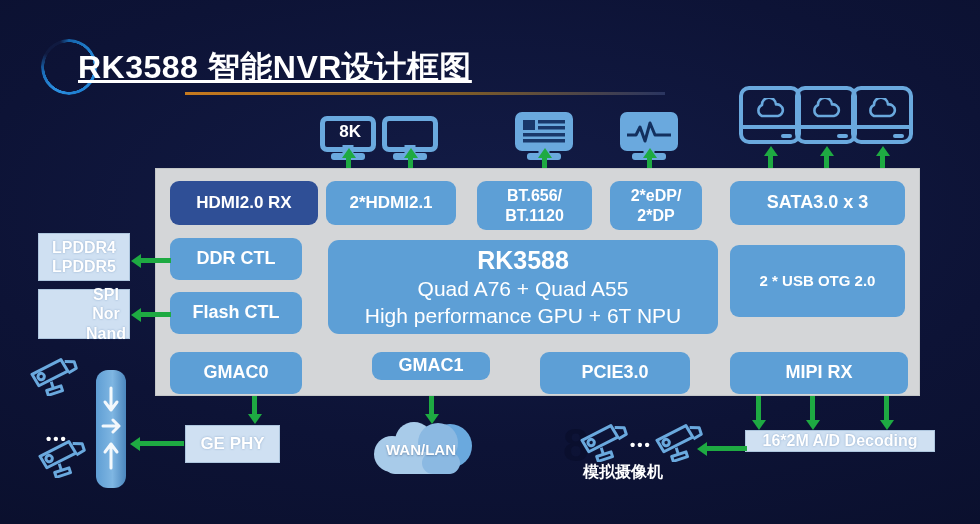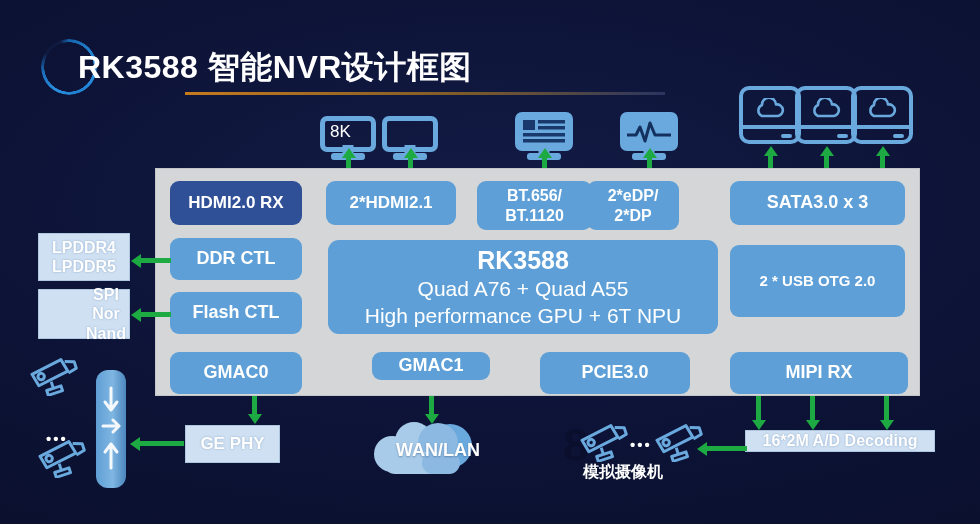--- a/index.html
+++ b/index.html
@@ -39,20 +39,21 @@
     -webkit-mask: radial-gradient(circle, transparent 0 62%, #000 63% 100%);
     mask: radial-gradient(circle, transparent 0 62%, #000 63% 100%);
   }
   .title {
     position: absolute; left: 78px; top: 46px;
     color: #ffffff;
     font-size: 32px;
     font-weight: bold;
     letter-spacing: 0.5px;
     white-space: nowrap;
+    text-decoration: underline;
   }
   .title-rule {
     position: absolute; left: 185px; top: 92px;
     width: 480px; height: 3px;
     background: linear-gradient(to right, #c77a1e 0%, #7a5a2a 60%, #2a3560 100%);
   }
 
   
   .soc {
     position: absolute;
@@ -106,21 +107,21 @@
   .mon .neck {
     position: absolute; left: 50%; transform: translateX(-50%);
     bottom: 8px; width: 11px; height: 9px; background: #6aa9de;
   }
   .mon .base {
     position: absolute; left: 50%; transform: translateX(-50%);
     bottom: 2px; width: 34px; height: 7px; background: #6aa9de; border-radius: 3px;
   }
   .mon .label {
     position: absolute; left: 0; right: 15px; top: 14%;
-    text-align: center; color: #fff; font-weight: normal; font-size: 17px;
+    text-align: right; color: #fff; font-weight: bold; font-size: 17px;
   }
 
   
   .hdd { position: absolute; }
   .hdd .body {
     position: absolute; inset: 0;
     border: 4px solid #6aa9de; border-radius: 10px;
   }
   .hdd .sep {
     position: absolute; left: 4px; right: 4px; bottom: 15px;
@@ -147,21 +148,21 @@
     font-size: 16px; white-space: nowrap;
   }
   .ghost8 {
     position: absolute; color: #0a0f2e; font-weight: bold;
     font-size: 46px; line-height: 1;
   }
   .cloudwrap { position: absolute; }
   .cloudwrap .ctext {
     position: absolute; left: 0; right: 0; top: 50%;
     transform: translateY(-45%);
-    text-align: right; color: #ffffff; font-weight: bold; font-size: 18px;
+    text-align: center; color: #ffffff; font-weight: bold; font-size: 15px;
     text-shadow: 0 1px 2px rgba(20,40,80,.35);
   }
 </style>
 </head>
 <body>
 
 <div id="root">
 
   <div class="logo">
     <div class="ring-outer"></div>
@@ -254,27 +255,27 @@
       <div class="head"></div>
       <div class="shaft" style="height:28px;"></div>
     </div>
   <div class="arrow arr-up" style="left:876px; top:146px; width:13px; height:36px;">
       <div class="head"></div>
       <div class="shaft" style="height:28px;"></div>
     </div>
 
   <div class="soc"></div>
 
-  <div class="blk dark" style="left:170px; top:181px; width:132px; height:44px; font-size:17px;">HDMI2.0 RX</div>
+  <div class="blk dark" style="left:170px; top:181px; width:148px; height:44px; font-size:17px;">HDMI2.0 RX</div>
   <div class="blk" style="left:326px; top:181px; width:130px; height:44px; font-size:17px;">2*HDMI2.1</div>
   <div class="blk" style="left:477px; top:181px; width:115px; height:49px; font-size:16px; flex-direction:column;">
     <span>BT.656/</span>
     <span>BT.1120</span>
   </div>
-  <div class="blk" style="left:587px; top:181px; width:92px; height:49px; font-size:16px; flex-direction:column;">
+  <div class="blk" style="left:610px; top:181px; width:92px; height:49px; font-size:16px; flex-direction:column;">
     <span>2*eDP/</span>
     <span>2*DP</span>
   </div>
   <div class="blk" style="left:730px; top:181px; width:175px; height:44px; font-size:18px;">SATA3.0 x 3</div>
 
   <div class="blk" style="left:170px; top:292px; width:132px; height:42px; font-size:18px;">Flash CTL</div>
   <div class="blk" style="left:170px; top:238px; width:132px; height:42px; font-size:18px;">DDR CTL</div>
 
   <div class="blk" style="left:328px; top:240px; width:390px; height:94px; flex-direction:column; border-radius:11px;">
     <span style="font-size:25px; line-height:1.25;">RK3588</span>

